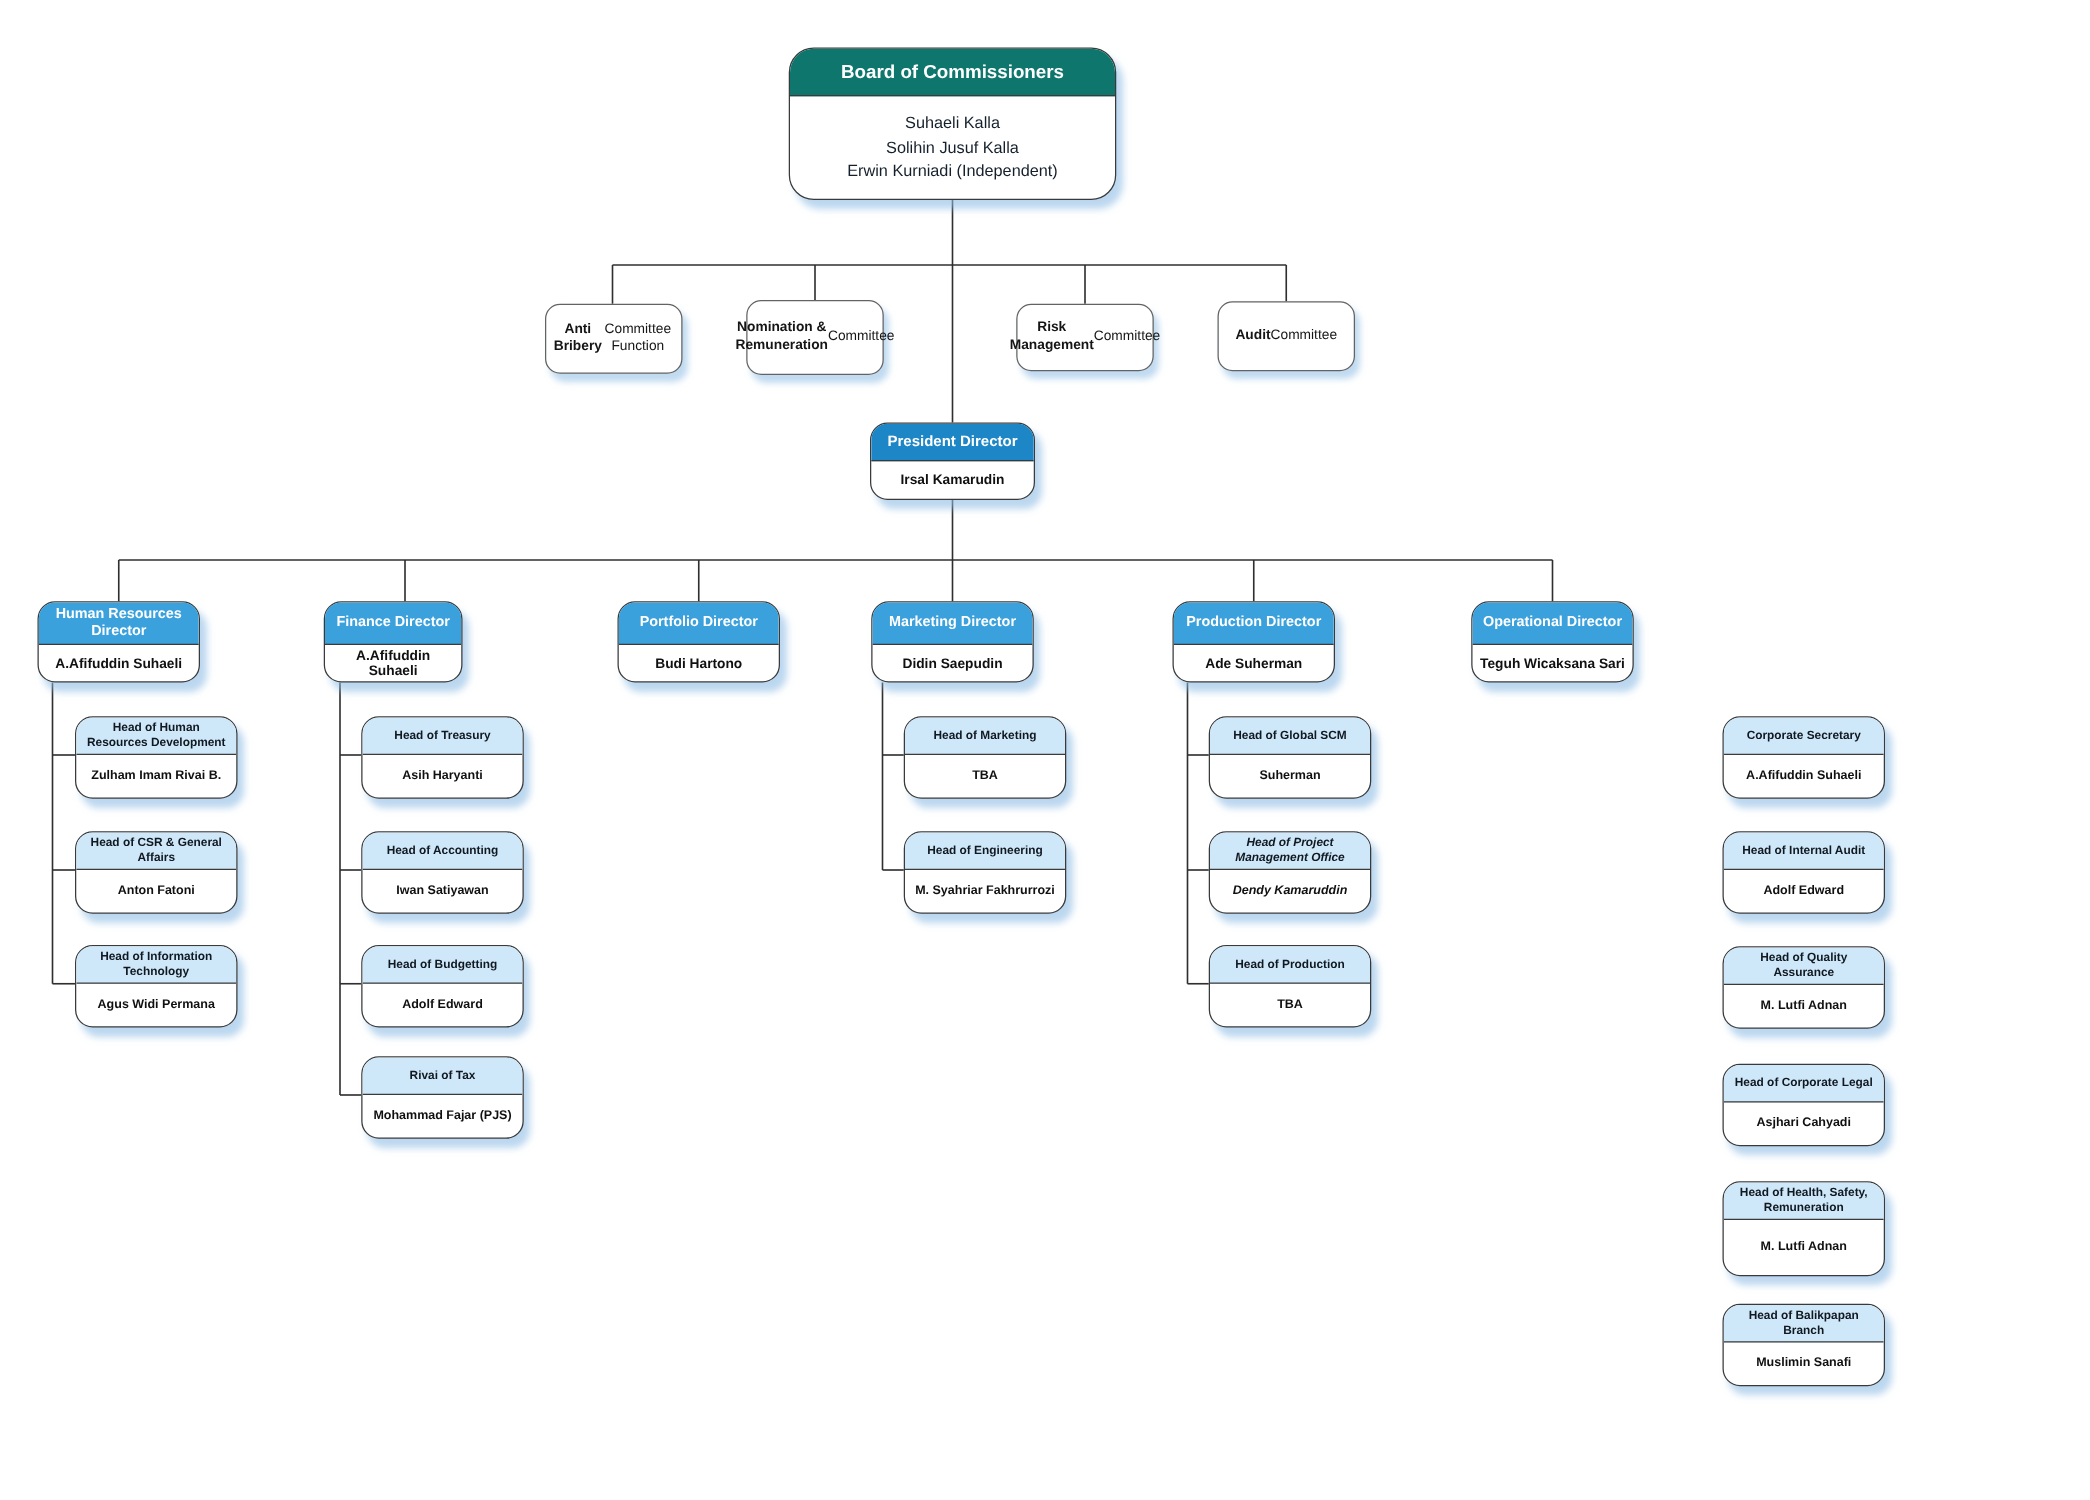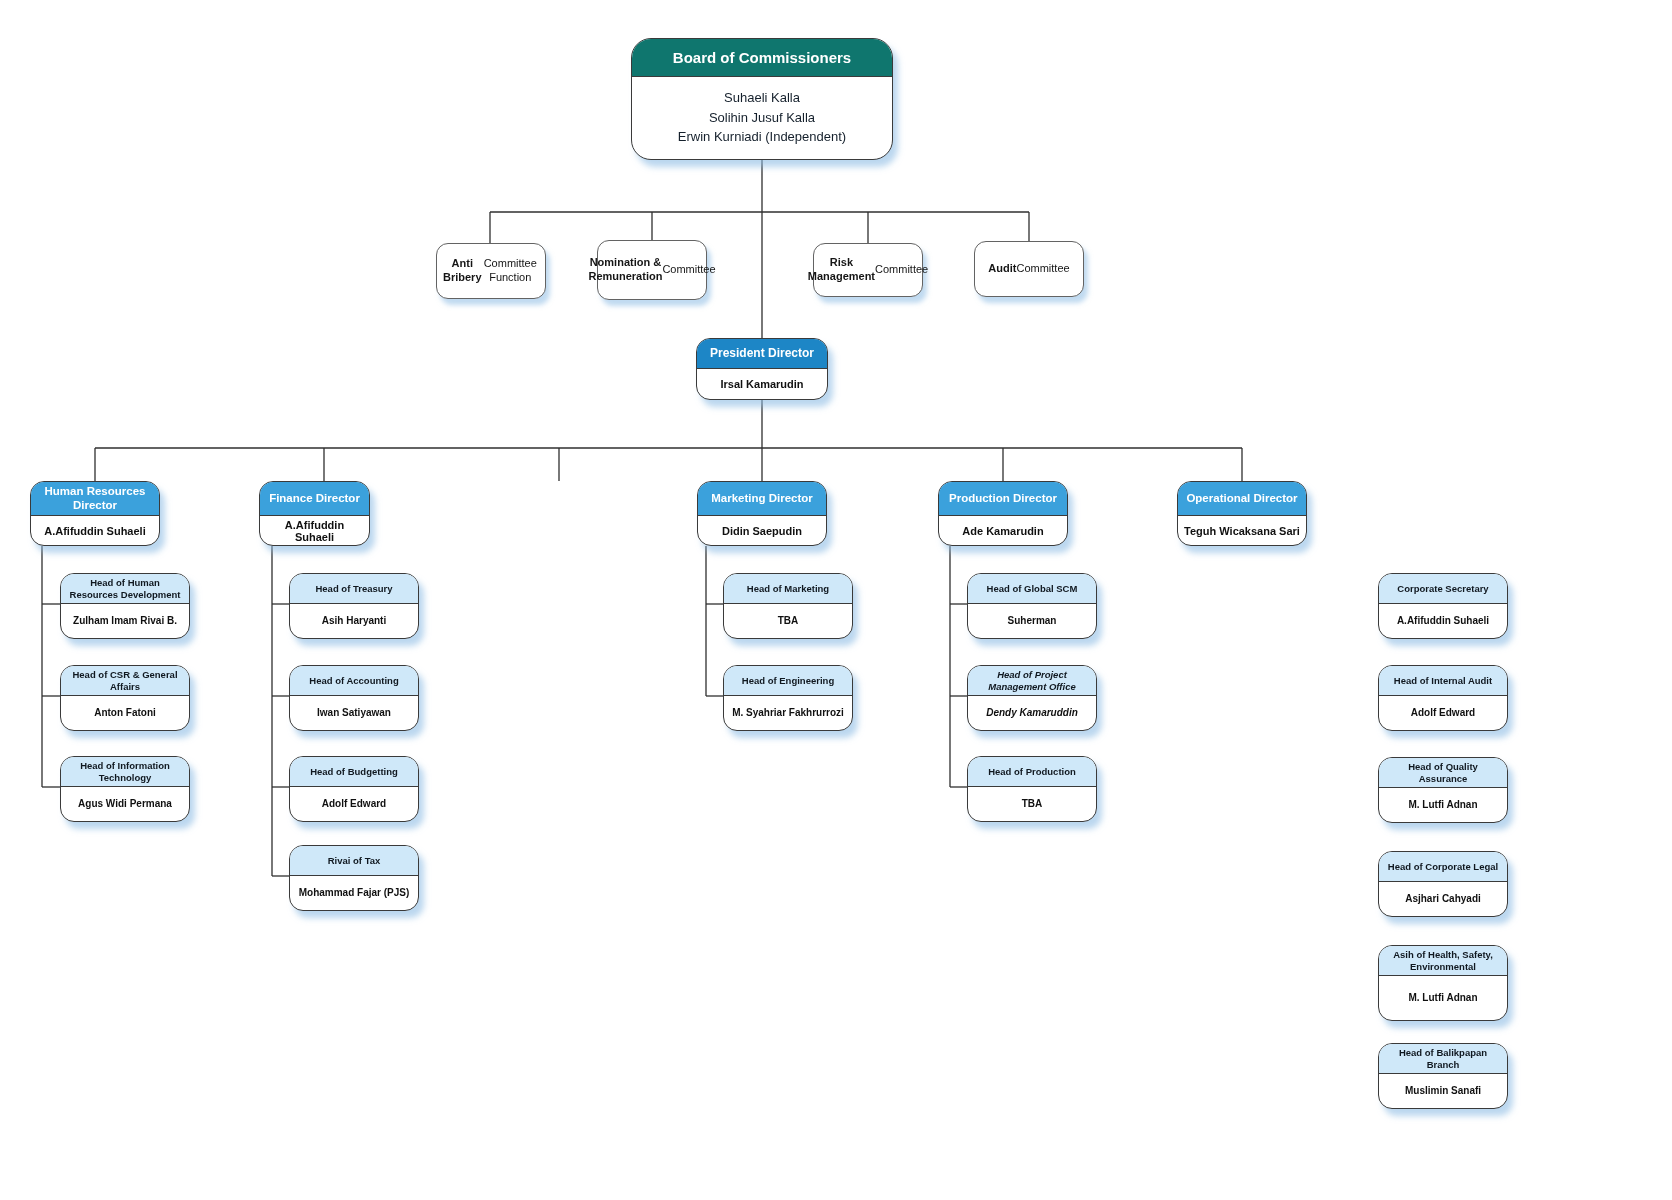--- a/index.html
+++ b/index.html
@@ -125,30 +125,36 @@
     <div class="bdy">
         <span class="name-md">A.Afifuddin Suhaeli</span>
       </div>
   </div>
   <div class="org-box" style="left:259px;top:481px;width:111px;height:65px;">
     <div class="hdr hdr-dir">Finance Director</div>
     <div class="bdy">
         <span class="name-md">A.Afifuddin Suhaeli</span>
       </div>
   </div>
+  <div class="org-box" style="left:494px;top:481px;width:130px;height:65px;">
+    <div class="hdr hdr-dir">Portfolio Director</div>
+    <div class="bdy">
+        <span class="name-md">Budi Hartono</span>
+      </div>
+  </div>
   <div class="org-box" style="left:697px;top:481px;width:130px;height:65px;">
     <div class="hdr hdr-dir">Marketing Director</div>
     <div class="bdy">
         <span class="name-md">Didin Saepudin</span>
       </div>
   </div>
   <div class="org-box" style="left:938px;top:481px;width:130px;height:65px;">
     <div class="hdr hdr-dir">Production Director</div>
     <div class="bdy">
-        <span class="name-md">Ade Kamarudin</span>
+        <span class="name-md">Ade Suherman</span>
       </div>
   </div>
   <div class="org-box" style="left:1177px;top:481px;width:130px;height:65px;">
     <div class="hdr hdr-dir">Operational Director</div>
     <div class="bdy">
         <span class="name-md">Teguh Wicaksana Sari</span>
       </div>
   </div>
 
   <div class="org-box" style="left:60px;top:573px;width:130px;height:66px;">
@@ -245,21 +251,21 @@
         <span class="name">M. Lutfi Adnan</span>
       </div>
   </div>
   <div class="org-box" style="left:1378px;top:851px;width:130px;height:66px;">
     <div class="hdr hdr-sub">Head of Corporate Legal</div>
     <div class="bdy">
         <span class="name">Asjhari Cahyadi</span>
       </div>
   </div>
   <div class="org-box" style="left:1378px;top:945px;width:130px;height:76px;">
-    <div class="hdr hdr-sub">Asih of Health, Safety, Environmental</div>
+    <div class="hdr hdr-sub">Head of Health, Safety, Remuneration</div>
     <div class="bdy">
         <span class="name">M. Lutfi Adnan</span>
       </div>
   </div>
   <div class="org-box" style="left:1378px;top:1043px;width:130px;height:66px;">
     <div class="hdr hdr-sub">Head of Balikpapan Branch</div>
     <div class="bdy">
         <span class="name">Muslimin Sanafi</span>
       </div>
   </div>

